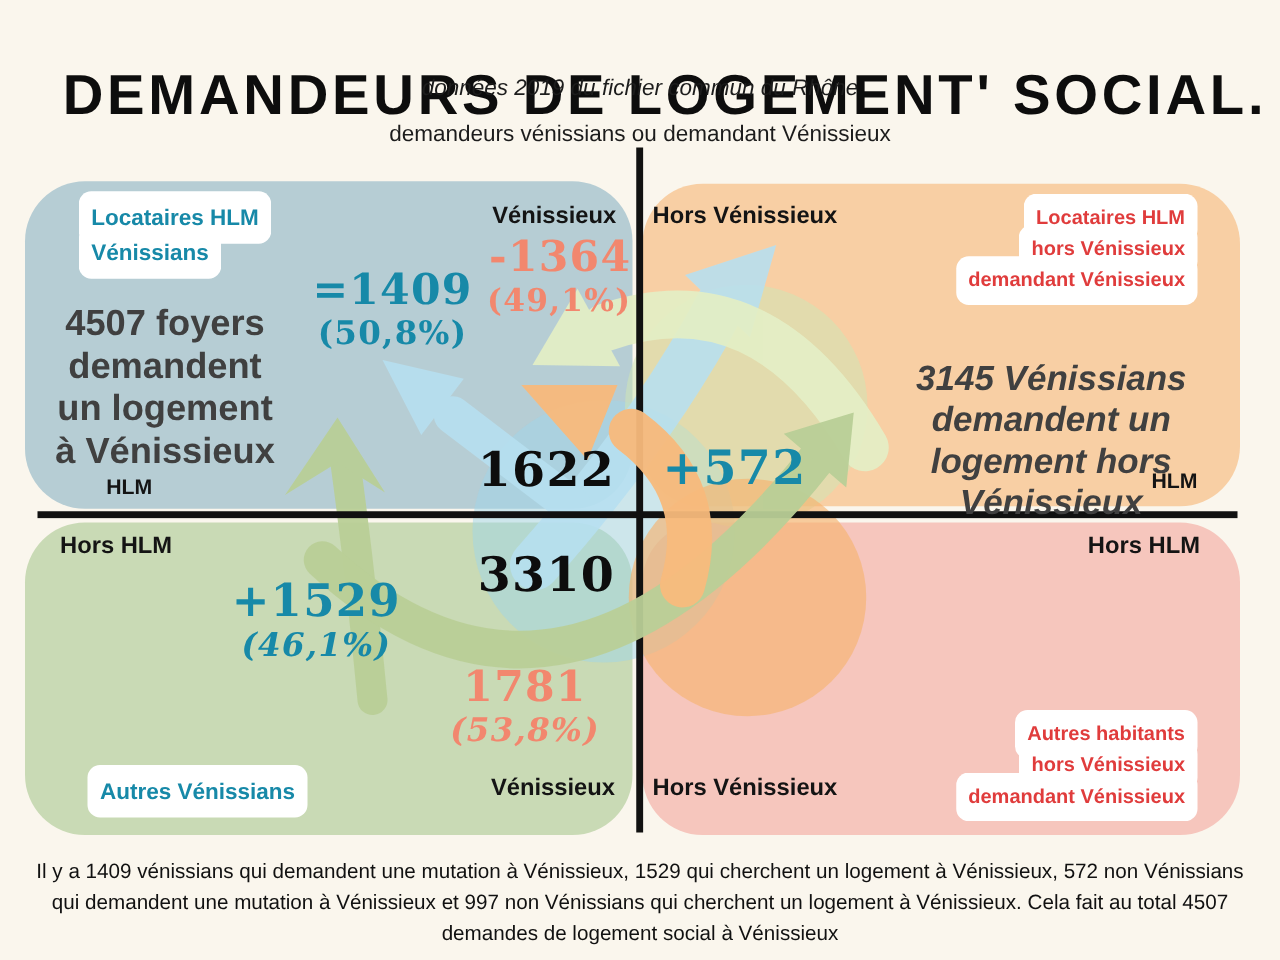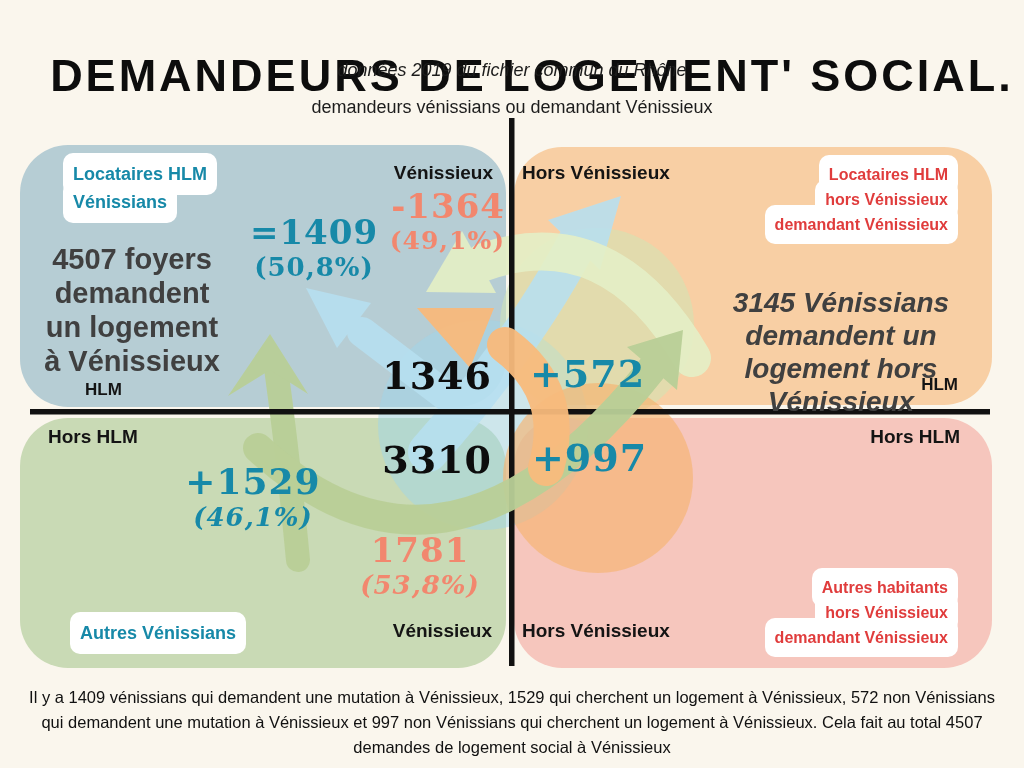--- a/index.html
+++ b/index.html
@@ -117,21 +117,21 @@
   </div>
   <div class="txt stencil num-teal" style="left:248px;top:212px;width:132px;text-align:center;font-size:34px;">
     <span>=1409</span>
     <span class="pct" style="font-size:26px;">(50,8%)</span>
   </div>
   <div class="txt headline" style="left:25px;top:242px;width:214px;">4507 foyers
 demandent
 un logement
 à  Vénissieux</div>
   <div class="txt small-axis" style="left:85px;top:380px;">HLM</div>
-  <div class="txt stencil num-black" style="right:532px;top:353px;font-size:38px;">1346</div>
+  <div class="txt stencil num-black" style="right:532px;top:353px;font-size:38px;">1622</div>
 
   <div class="txt axis" style="left:522px;top:162px;">Hors Vénissieux</div>
   <div class="txt tagwrap" style="right:66px;top:163px;width:240px;text-align:right;">
     <span class="tag red">Locataires HLM
 hors Vénissieux
 demandant Vénissieux</span>
   </div>
   <div class="txt headline italic" style="left:695px;top:243px;width:292px;margin-top:43px;">3145 Vénissians
 demandent un
 logement hors
@@ -147,21 +147,20 @@
   </div>
   <div class="txt stencil num-salmon" style="left:355px;top:530px;width:130px;text-align:center;font-size:34px;">
     <span>1781</span>
     <span class="pct" style="font-size:26px;font-style:italic;">(53,8%)</span>
   </div>
   <div class="txt tagwrap" style="left:70px;top:620px;width:220px;text-align:left;">
     <span class="tag teal">Autres Vénissians</span>
   </div>
   <div class="txt axis" style="right:532px;top:620px;">Vénissieux</div>
 
-  <div class="txt stencil num-teal" style="left:532px;top:435px;font-size:38px;">+997</div>
   <div class="txt axis" style="right:64px;top:426px;">Hors HLM</div>
   <div class="txt tagwrap" style="right:66px;top:576px;width:240px;text-align:right;">
     <span class="tag red">Autres habitants
 hors Vénissieux
 demandant Vénissieux</span>
   </div>
   <div class="txt axis" style="left:522px;top:620px;">Hors Vénissieux</div>
 
   <div class="footer">Il y a 1409 vénissians qui demandent une mutation à Vénissieux, 1529 qui cherchent un logement à Vénissieux, 572 non Vénissians
 qui demandent une mutation à Vénissieux et 997 non Vénissians qui cherchent un logement à Vénissieux. Cela fait au total 4507

